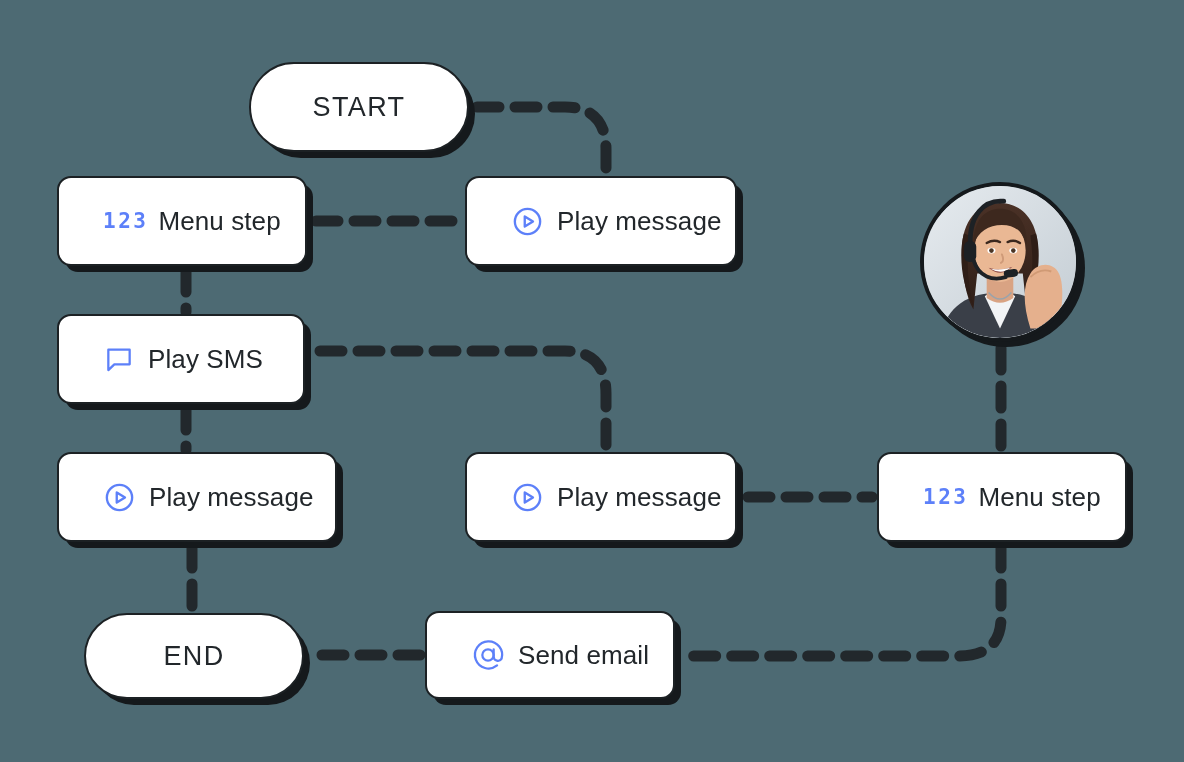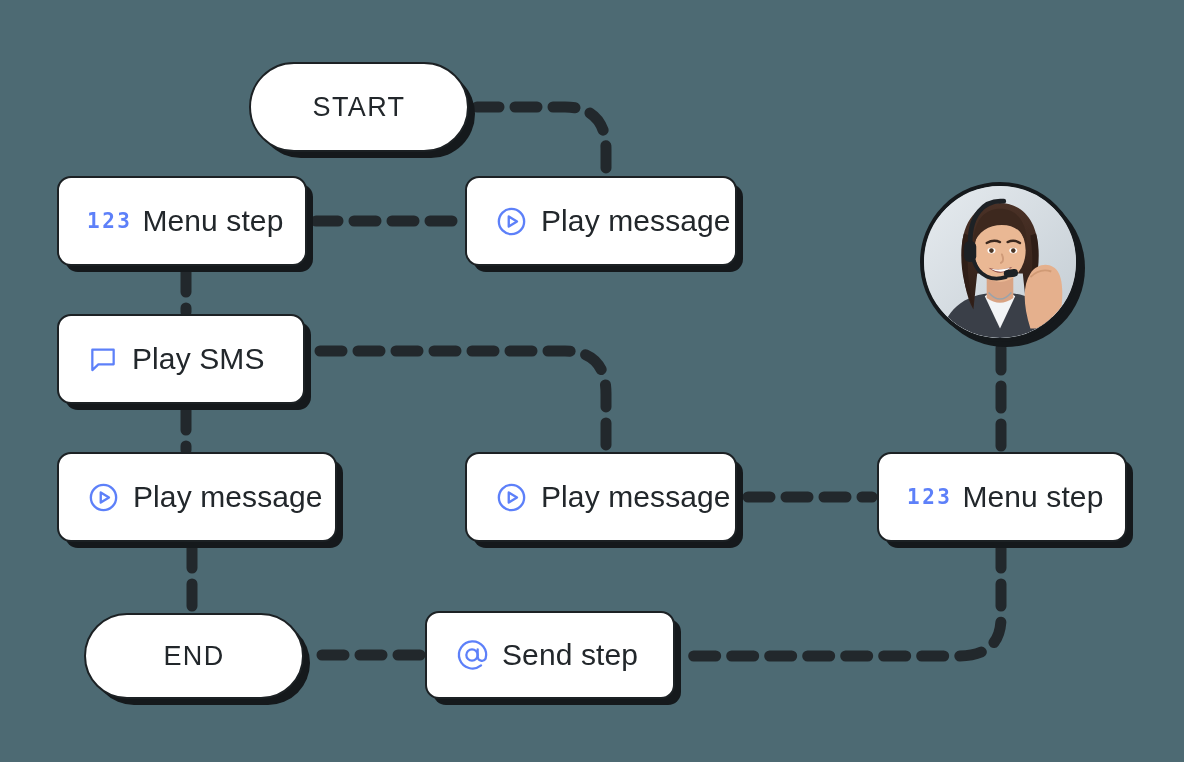--- a/index.html
+++ b/index.html
@@ -34,29 +34,29 @@
     background: #ffffff;
     border: 2.5px solid #1c2124;
     box-sizing: border-box;
     display: flex;
     align-items: center;
     z-index: 3;
     box-shadow: 7px 7px 0 -1px #15191c;
   }
   .node.rect {
     border-radius: 14px;
-    padding-left: 28px;
+    padding-left: 44px;
   }
   .node.pill {
     border-radius: 999px;
     justify-content: center;
     padding-left: 0;
   }
   .node-label {
-    font-size: 30px;
+    font-size: 26px;
     color: #22272b;
     letter-spacing: 0.1px;
     white-space: nowrap;
   }
   .node.pill .node-label {
     font-size: 27px;
     letter-spacing: 1.4px;
   }
   .node-icon {
     display: inline-flex;
@@ -175,21 +175,21 @@
     <span class="node-label">END</span>
   </div>
 
   <div class="node rect" style="left:425px; top:611px; width:250px; height:88px;">
     <span class="node-icon">
       <svg width="34" height="34" viewBox="0 0 24 24" fill="none" stroke="#5d80f9" stroke-width="1.6" stroke-linecap="round">
         <circle cx="12" cy="12" r="4"></circle>
         <path d="M16 8 v5.2 a3 3 0 0 0 5.6 1.4 A9.6 9.6 0 1 0 18.4 19.4"></path>
       </svg>
     </span>
-    <span class="node-label">Send step</span>
+    <span class="node-label">Send email</span>
   </div>
 
   <div class="avatar" style="left:920px; top:182px;">
     <svg viewBox="0 0 160 160" xmlns="http://www.w3.org/2000/svg">
       <defs>
         <clipPath id="avClip">
             <circle cx="80" cy="80" r="80"></circle>
           </clipPath>
         <linearGradient id="bgG" x1="0" y1="0" x2="1" y2="1">
           <stop offset="0" stop-color="#e6ebef"></stop>

